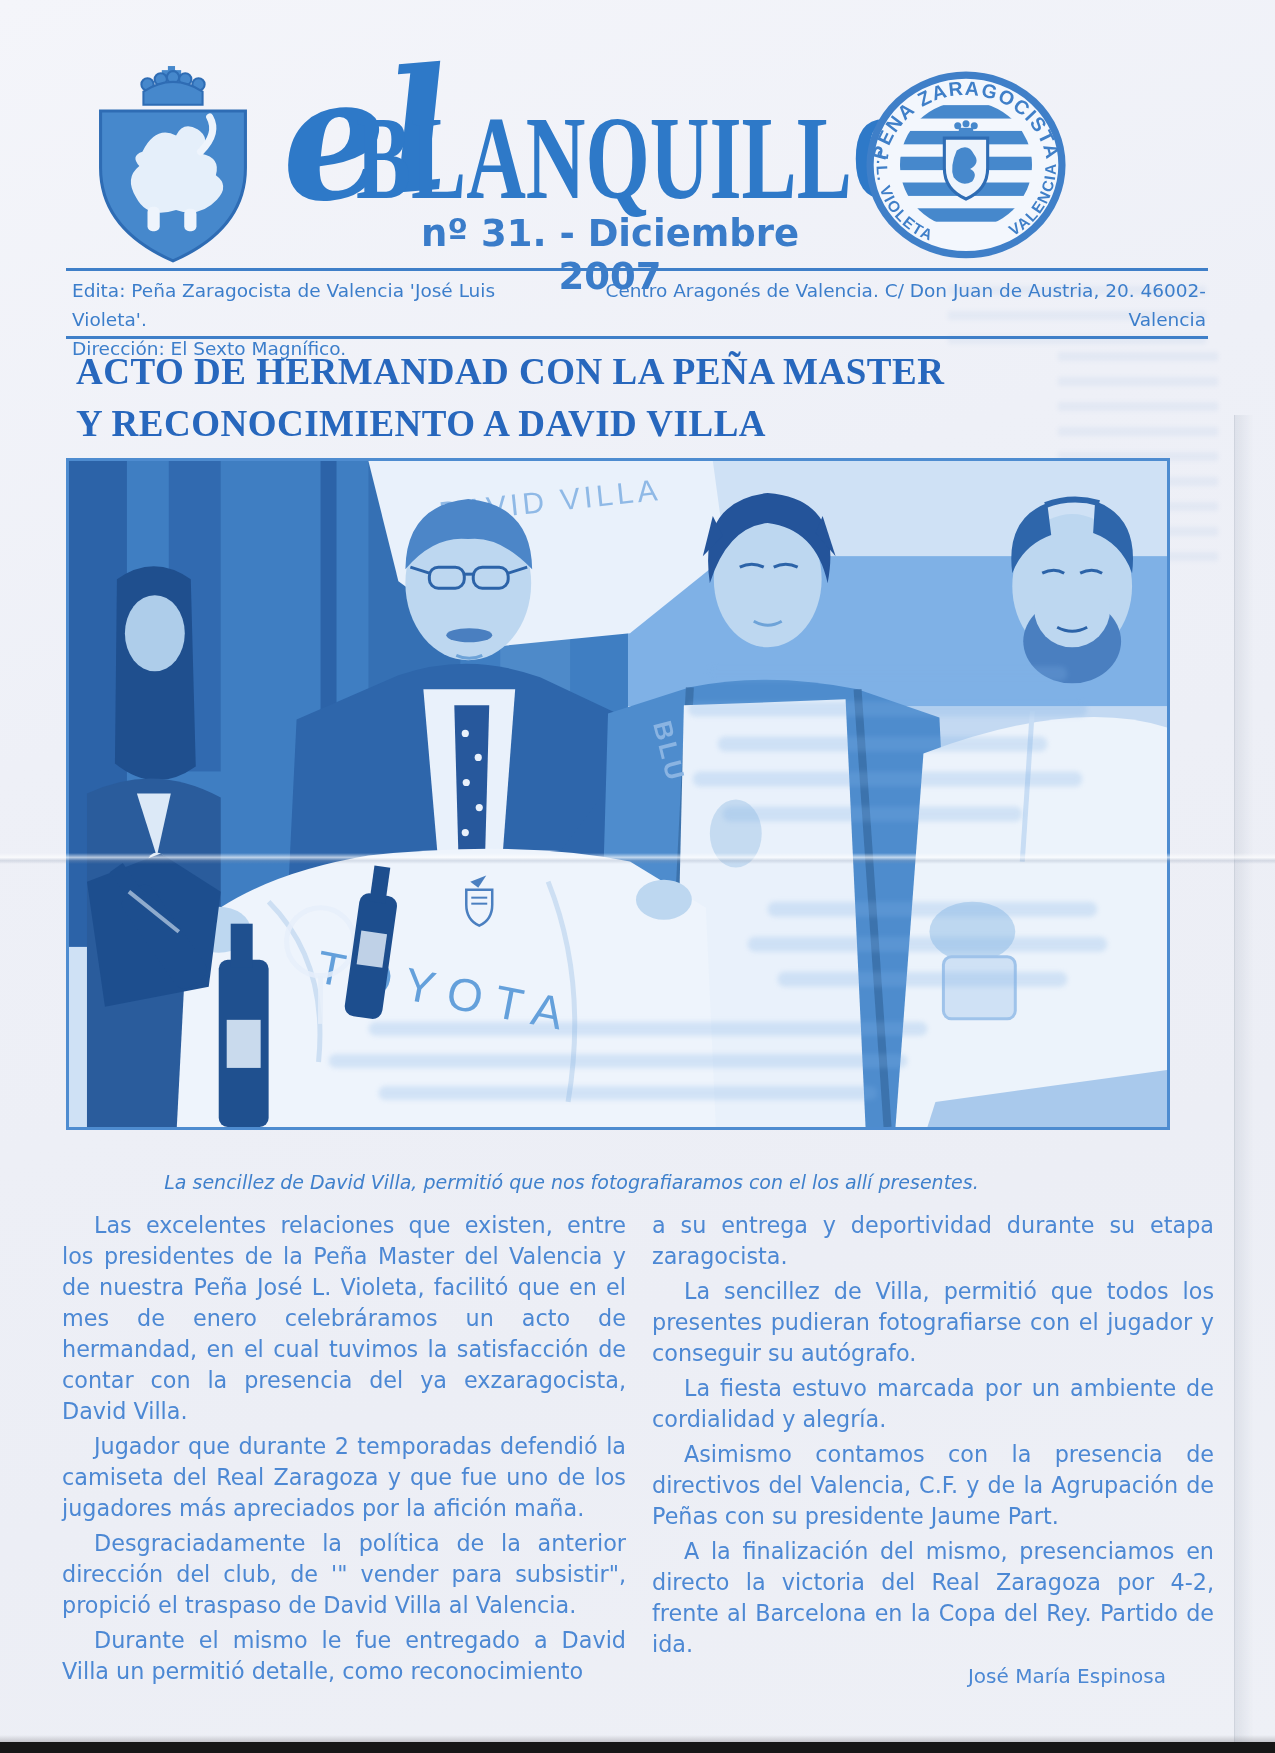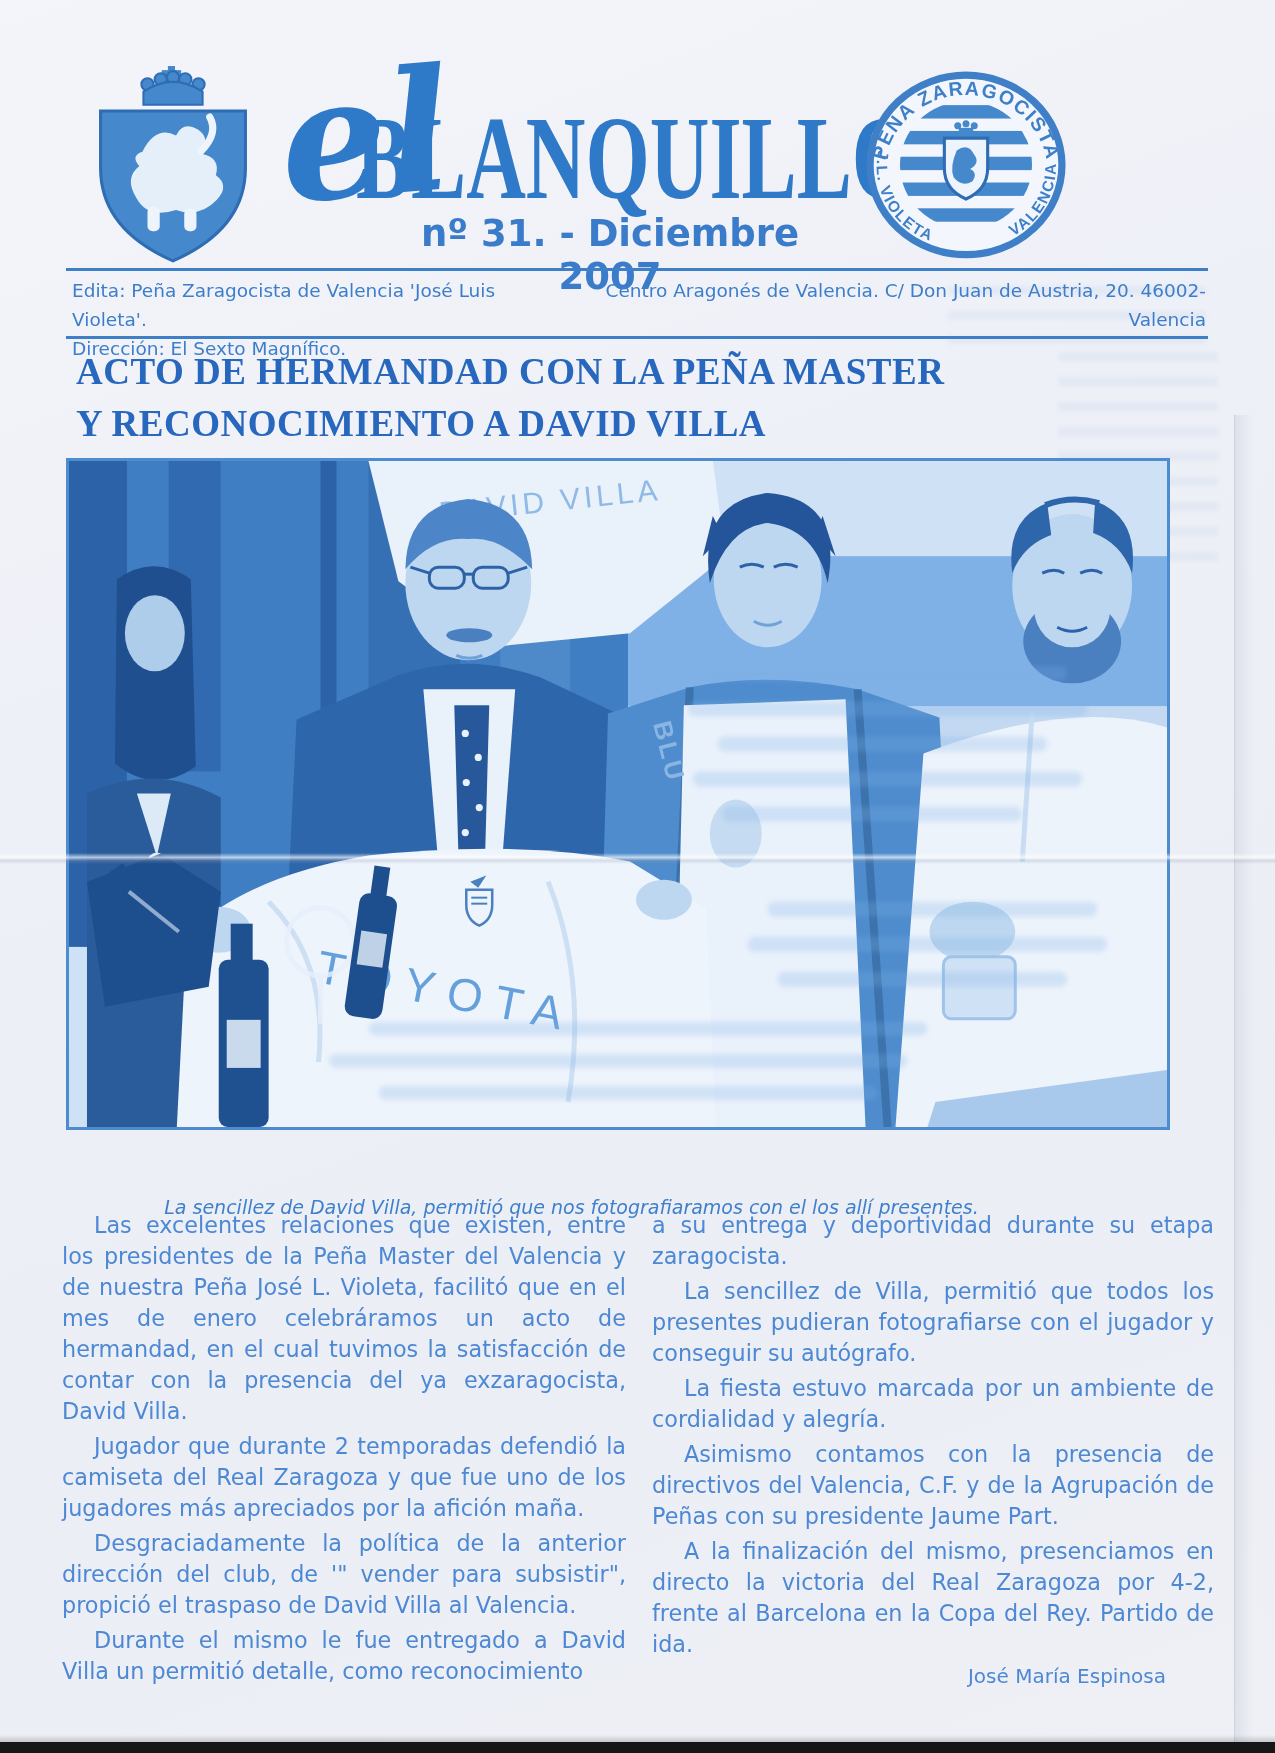--- a/index.html
+++ b/index.html
@@ -41,21 +41,21 @@
     font-family:"Liberation Serif", serif; font-weight:700;
     font-size:37px; line-height:52px; color:#2767bd; letter-spacing:.5px;
   }
   
   .photo {
     position:absolute; left:66px; top:458px; width:1104px; height:672px;
     border:3px solid #4e8cd0; box-sizing:border-box; background:#cfe1f5; margin:0;
   }
   .photo svg { width:100%; height:100%; display:block; }
   .caption {
-    position:absolute; left:0; top:1196px; width:1143px; text-align:center;
+    position:absolute; left:0; top:1171px; width:1143px; text-align:center;
     font-style:italic; font-size:19px; color:#3f80cc;
   }
   
   .col { position:absolute; top:1206px; }
   .col-left { left:58px;  width:572px; }
   .col-right{ left:648px; width:570px; }
   .col p {
     margin:4px; font-size:22.3px; line-height:31px; color:#4c88d4;
     text-align:justify;
   }

